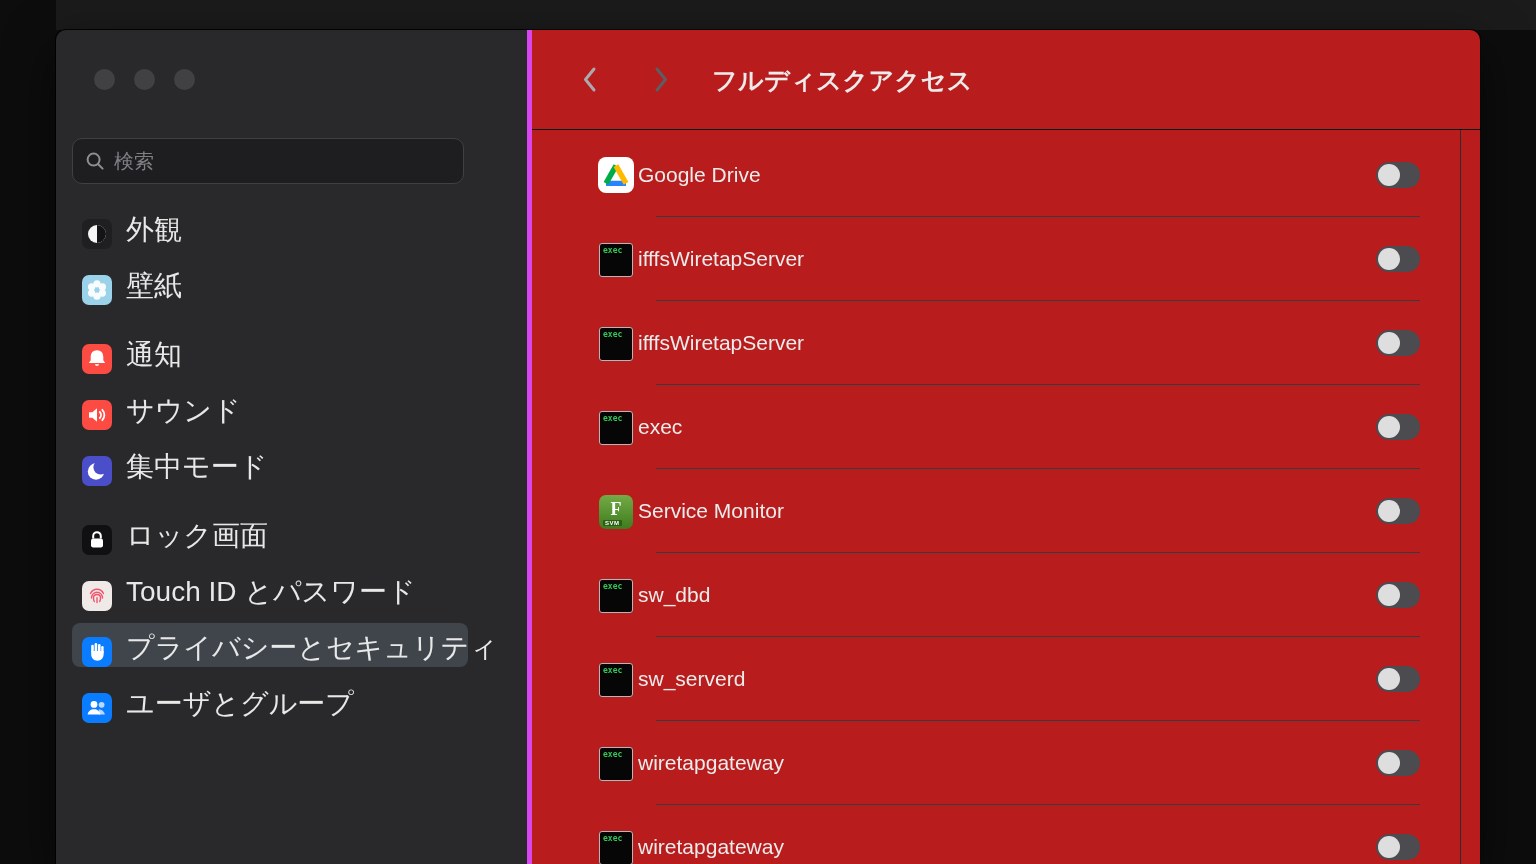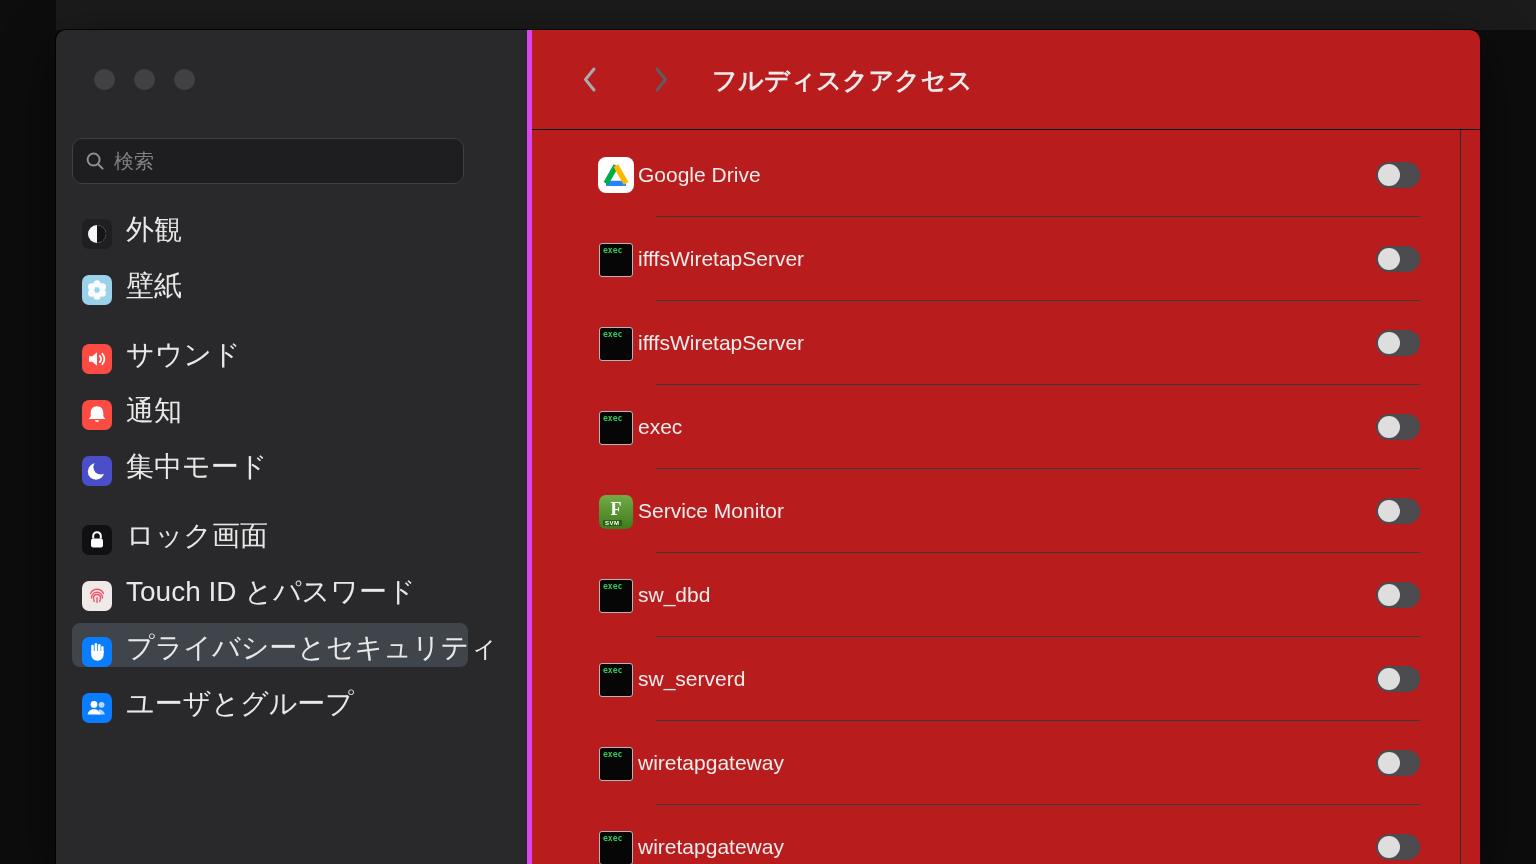--- a/index.html
+++ b/index.html
@@ -103,36 +103,36 @@
               </svg>
             </span>
             <span class="nav-label">壁紙</span>
           </div>
         </div>
         <div class="nav-section">
           <div class="nav-item">
             <span class="nav-icon">
               <svg viewBox="0 0 30 30">
                 <rect width="30" height="30" rx="7" fill="#fc4b43"></rect>
+                <path d="M15 6.2c-3.9 0-6.3 2.8-6.3 6.5v3.6L6.8 19h16.4l-1.9-2.7v-3.6c0-3.7-2.4-6.5-6.3-6.5z" fill="#fff"></path>
+                <path d="M12.8 20.3a2.3 2.3 0 0 0 4.4 0z" fill="#fff"></path>
+              </svg>
+            </span>
+            <span class="nav-label">通知</span>
+          </div>
+          <div class="nav-item">
+            <span class="nav-icon">
+              <svg viewBox="0 0 30 30">
+                <rect width="30" height="30" rx="7" fill="#fc4b43"></rect>
                 <path d="M7 12.2v5.6h3.4l4.6 4V8.2l-4.6 4z" fill="#fff"></path>
                 <path d="M17.8 12a4.3 4.3 0 0 1 0 6" stroke="#fff" stroke-width="1.8" fill="none" stroke-linecap="round"></path>
                 <path d="M20.3 9.8a7.6 7.6 0 0 1 0 10.4" stroke="#fff" stroke-width="1.8" fill="none" stroke-linecap="round"></path>
               </svg>
             </span>
             <span class="nav-label">サウンド</span>
-          </div>
-          <div class="nav-item">
-            <span class="nav-icon">
-              <svg viewBox="0 0 30 30">
-                <rect width="30" height="30" rx="7" fill="#fc4b43"></rect>
-                <path d="M15 6.2c-3.9 0-6.3 2.8-6.3 6.5v3.6L6.8 19h16.4l-1.9-2.7v-3.6c0-3.7-2.4-6.5-6.3-6.5z" fill="#fff"></path>
-                <path d="M12.8 20.3a2.3 2.3 0 0 0 4.4 0z" fill="#fff"></path>
-              </svg>
-            </span>
-            <span class="nav-label">通知</span>
           </div>
           <div class="nav-item">
             <span class="nav-icon">
               <svg viewBox="0 0 30 30">
                 <rect width="30" height="30" rx="7" fill="#4a4ec9"></rect>
                 <circle cx="14" cy="15.5" r="8.2" fill="#fff"></circle>
                 <circle cx="18.7" cy="11.3" r="7.3" fill="#4a4ec9"></circle>
               </svg>
             </span>
             <span class="nav-label">集中モード</span>

